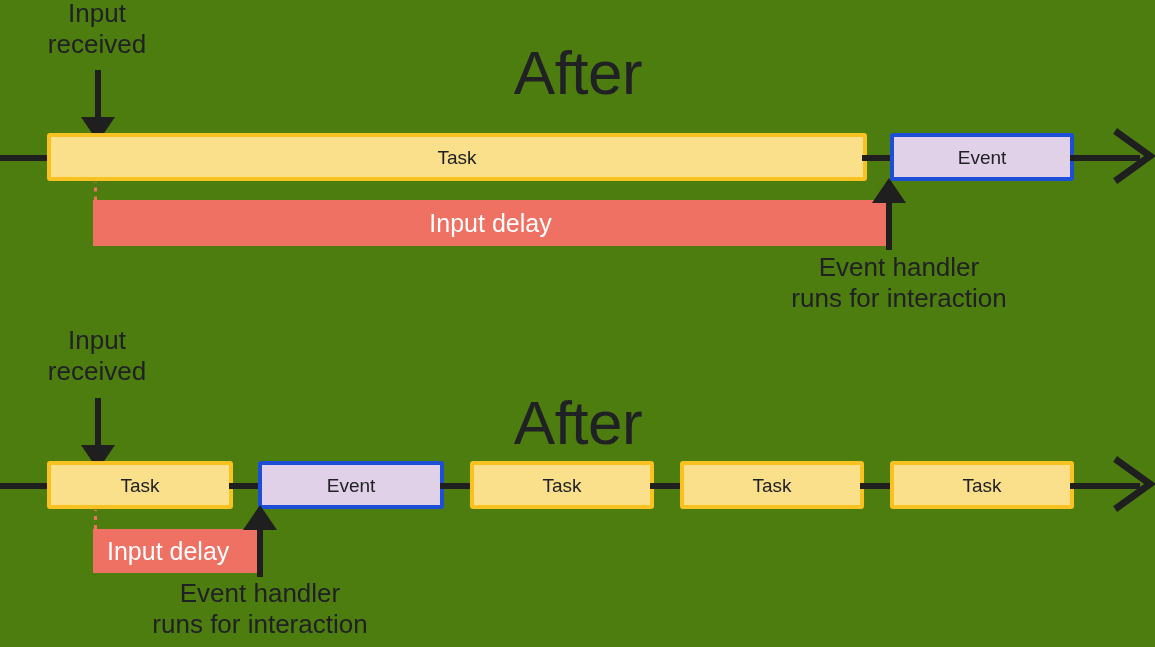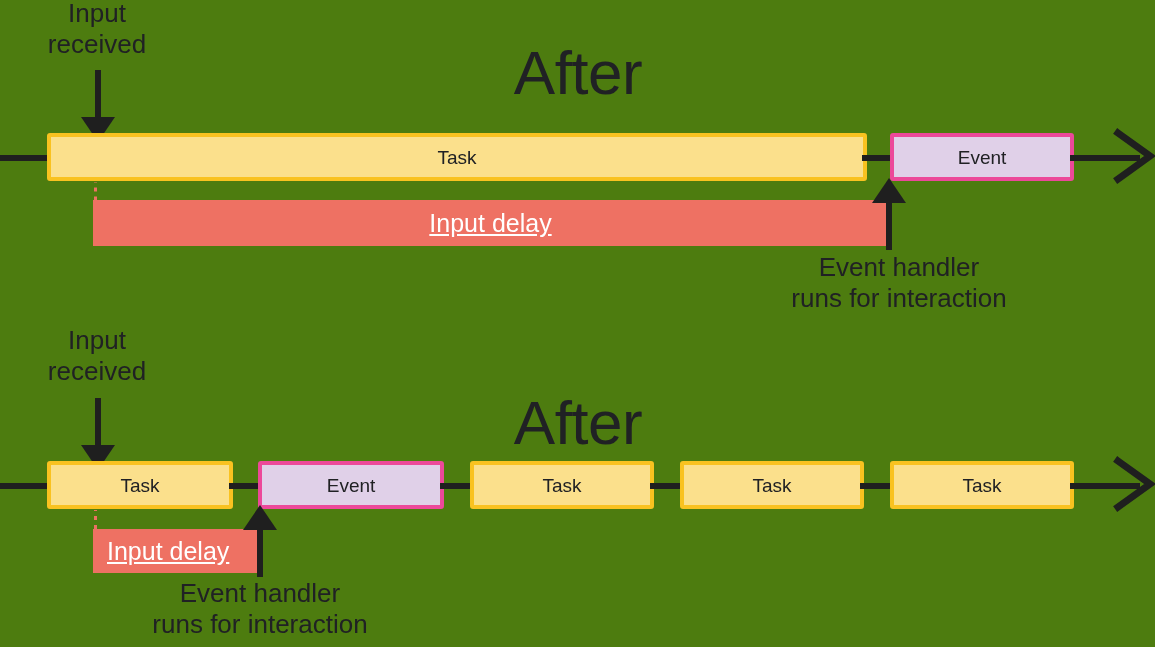--- a/index.html
+++ b/index.html
@@ -43,41 +43,40 @@
     color: #202124;
     white-space: nowrap;
   }
   .box.task {
     background: #FBE08C;
     border: 4px solid #F9C220;
     border-radius: 3px;
   }
   .box.event {
     background: #E0D0E8;
-    border: 4px solid #ec4899;
+    border: 4px solid #1d4ed8;
     border-radius: 3px;
   }
 
   
   .rail {
     background: #1f1f1f;
     height: 6px;
   }
 
   
   .delay-bar {
     box-sizing: border-box;
     background: #EE7163;
     display: flex;
     align-items: center;
     color: #ffffff;
     font-size: 25px;
     line-height: 1;
     white-space: nowrap;
-    text-decoration: underline;
   }
   .delay-bar.centered { justify-content: center; }
   .delay-bar.left { justify-content: flex-start; padding-left: 14px; }
 
   
   .dotted {
     width: 3px;
     background-image: linear-gradient(to bottom, #EE7163 50%, rgba(255,255,255,0) 0%);
     background-position: left;
     background-size: 3px 9px;

